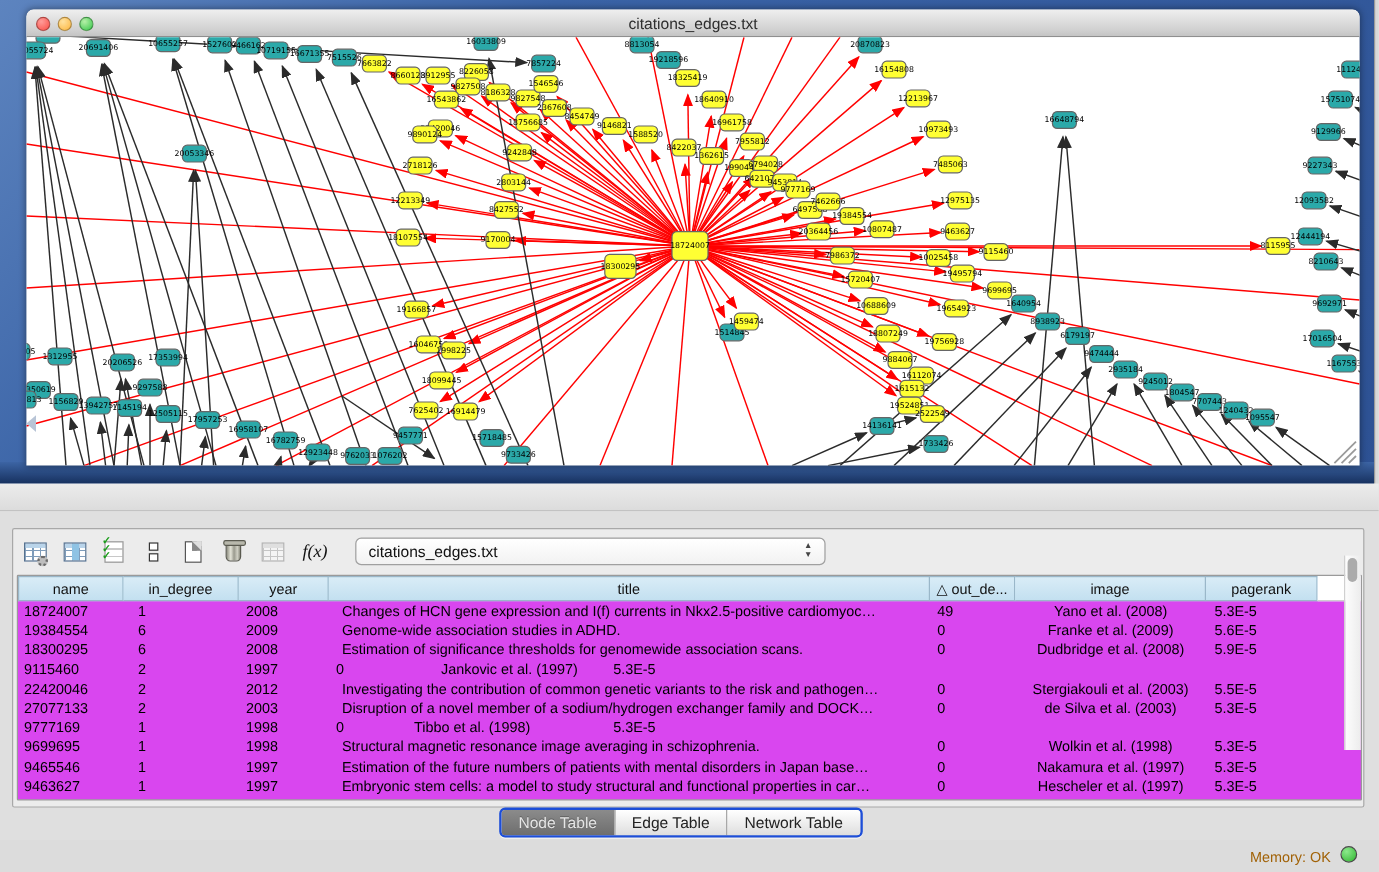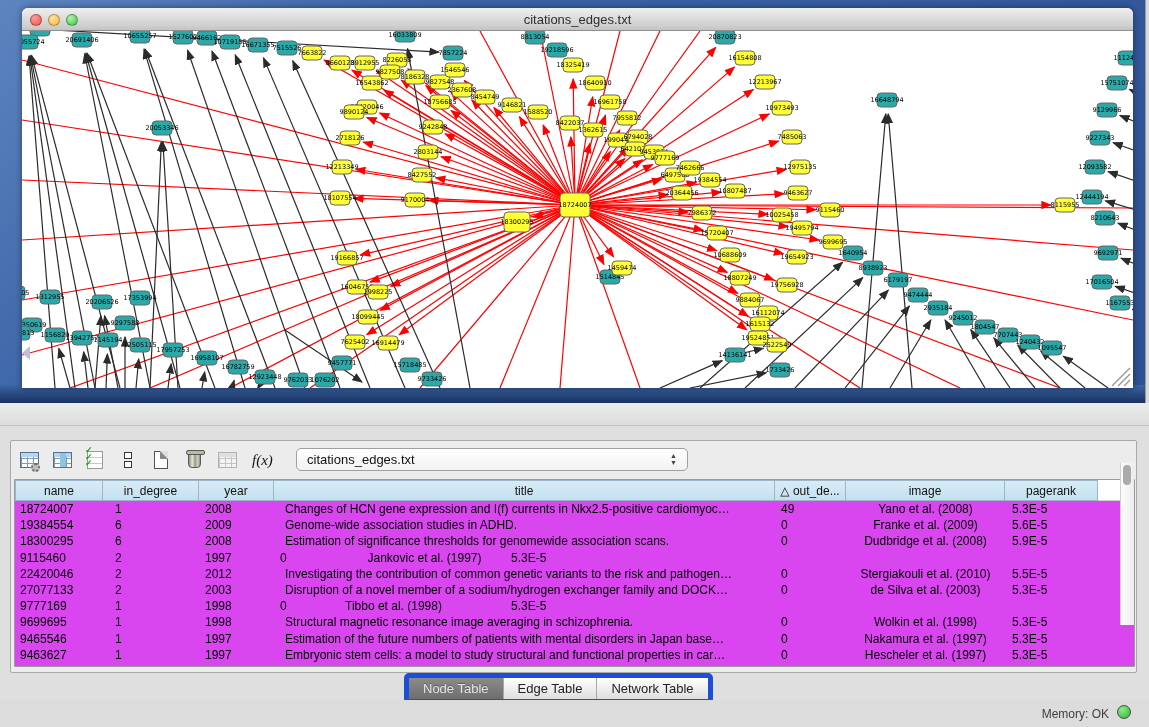--- a/index.html
+++ b/index.html
@@ -55,28 +55,28 @@
   #thead{display:flex;height:21px;background:#cde6f4;}
   .th{box-sizing:border-box;border:1px solid #9ab7c9;border-left:none;background:linear-gradient(#d9ecf7,#c3e0f0);font-size:12px;color:#111;display:flex;align-items:center;justify-content:center;cursor:pointer;overflow:hidden;white-space:nowrap;}
   .th:first-child{border-left:1px solid #9ab7c9;}
   #thead .filler{flex:1;background:#fff;border-bottom:1px solid #cfcfcf;}
   .tr{display:flex;height:16.2px;font-size:12px;color:#000;align-items:center;cursor:default;}
   .td{box-sizing:border-box;overflow:hidden;white-space:nowrap;}
   #vscroll{position:absolute;right:2px;top:22px;width:13px;height:162px;background:linear-gradient(90deg,#fdfdfd,#ececec);border-left:1px solid #d0d0d0;}
   #vthumb{position:absolute;left:2px;top:2px;width:8px;height:20px;background:#ababab;border-radius:4px;cursor:pointer;}
 
   
-  #tp-tabs{left:404px;top:247px;height:21px;display:flex;border:5px solid #1d4ed8;border-radius:5px;overflow:hidden;box-shadow:0 1px 0 rgba(255,255,255,.7);}
+  #tp-tabs{left:416px;top:247px;height:21px;display:flex;border:2px solid #1d4ed8;border-radius:5px;overflow:hidden;box-shadow:0 1px 0 rgba(255,255,255,.7);}
   .seg{font-size:13px;display:flex;align-items:center;justify-content:center;padding:0 14px;background:linear-gradient(#fff,#dedede);color:#222;border-left:1px solid #a8a8a8;cursor:pointer;}
   .seg:first-child{border-left:none;}
   .seg.active{background:linear-gradient(#8b8b8b,#6e6e6e);color:#e6e6e6;text-shadow:0 -1px 0 rgba(0,0,0,.3);}
 
   
   #statusbar{left:0;top:700px;width:1149px;height:27px;background:#dcdcdc;}
-  #mem-label{position:absolute;right:40px;top:7px;font-size:12px;color:#404040;}
+  #mem-label{position:absolute;right:40px;top:7px;font-size:12px;color:#a16207;}
   #mem-dot{position:absolute;right:18px;top:5px;width:14px;height:14px;border-radius:50%;background:radial-gradient(circle at 35% 30%,#8ce98c,#2fb52f);border:1px solid #4a4a4a;box-sizing:border-box;}
 </style>
 </head>
 <body>
 
 <div id="net-area" class="abs">
   <div id="net-bottom" class="abs"></div>
   <div id="net-window" class="abs">
     <div id="titlebar" class="abs">
       <span id="tl-close" class="tl abs"></span>
@@ -867,21 +867,21 @@
             <div class="td" style="width: 71px; padding-left: 6px;">0</div>
             <div class="td" style="width: 159px; text-align: center;">Jankovic et al. (1997)</div>
             <div class="td" style="width: 93px; padding-left: 7px;">5.3E-5</div>
           </div>
           <div class="tr">
             <div class="td" style="width: 88px; padding-left: 5px;">22420046</div>
             <div class="td" style="width: 96px; padding-left: 12px;">2</div>
             <div class="td" style="width: 75px; padding-left: 6px;">2012</div>
             <div class="td" style="width: 501px; padding-left: 11px;">Investigating the contribution of common genetic variants to the risk and pathogen…</div>
             <div class="td" style="width: 71px; padding-left: 6px;">0</div>
-            <div class="td" style="width: 159px; text-align: center;">Stergiakouli et al. (2010)</div>
+            <div class="td" style="width: 159px; text-align: center;">Stergiakouli et al. (2003)</div>
             <div class="td" style="width: 93px; padding-left: 7px;">5.5E-5</div>
           </div>
           <div class="tr">
             <div class="td" style="width: 88px; padding-left: 5px;">27077133</div>
             <div class="td" style="width: 96px; padding-left: 12px;">2</div>
             <div class="td" style="width: 75px; padding-left: 6px;">2003</div>
             <div class="td" style="width: 501px; padding-left: 11px;">Disruption of a novel member of a sodium/hydrogen exchanger family and DOCK…</div>
             <div class="td" style="width: 71px; padding-left: 6px;">0</div>
             <div class="td" style="width: 159px; text-align: center;">de Silva et al. (2003)</div>
             <div class="td" style="width: 93px; padding-left: 7px;">5.3E-5</div>

